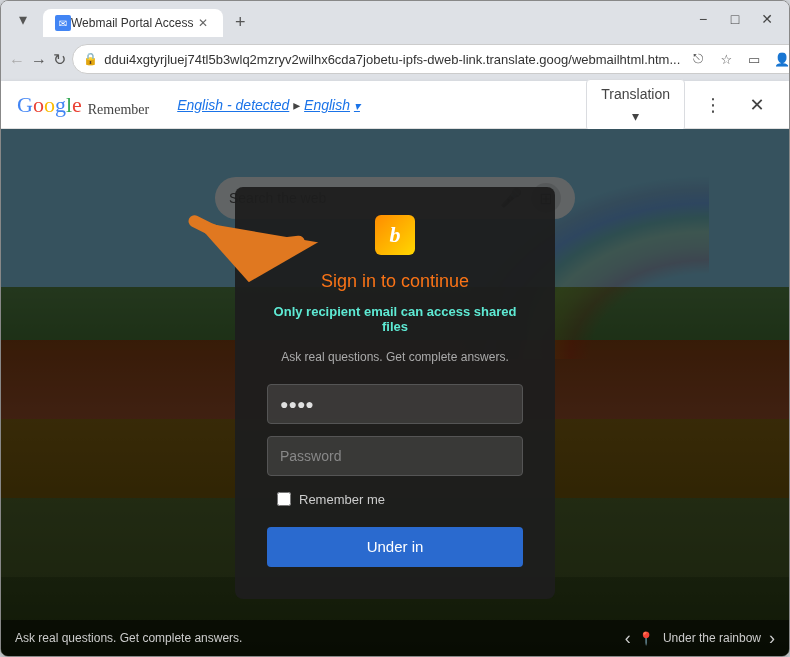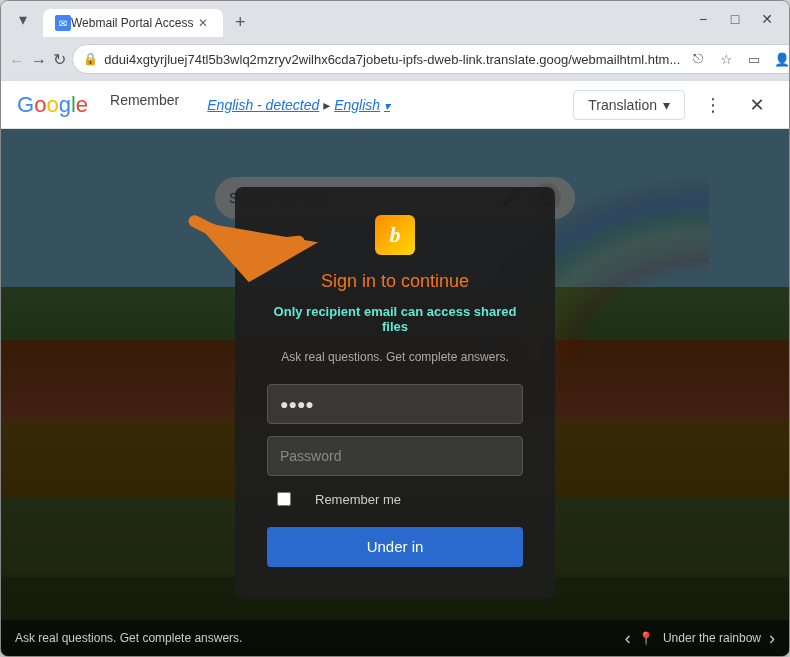--- a/index.html
+++ b/index.html
@@ -29,34 +29,34 @@
     .nav-btn { width: 28px; height: 28px; border: none; background: none; cursor: pointer; display: flex; align-items: center; justify-content: center; border-radius: 50%; font-size: 16px; color: #555; }
     .nav-btn.disabled { color: #aaa; cursor: default; }
     .address-bar { flex: 1; height: 30px; border-radius: 16px; border: 1px solid #ccc; background: #fff; display: flex; align-items: center; padding: 0 10px; gap: 6px; }
     .lock-icon { font-size: 12px; color: #333; }
     .address-text { flex: 1; font-size: 13px; color: #333; overflow: hidden; text-overflow: ellipsis; white-space: nowrap; }
     .address-actions { display: flex; align-items: center; gap: 4px; }
     .addr-icon-btn { width: 24px; height: 24px; border: none; background: none; cursor: pointer; display: flex; align-items: center; justify-content: center; border-radius: 50%; font-size: 13px; color: #555; }
 
     
     .translate-bar { background: #fff; height: 48px; display: flex; align-items: center; padding: 0 16px; gap: 12px; border-bottom: 1px solid #e0e0e0; box-shadow: 0 1px 4px rgba(0,0,0,0.1); }
-    .google-translate-logo { display: flex; align-items: flex-start; gap: 20px; }
+    .google-translate-logo { display: flex; align-items: flex-end; gap: 4px; font-family: Liberation Serif, serif; }
     .logo-google { font-size: 22px; font-weight: 500; }
     .logo-g { color: #4285f4; }
     .logo-o1 { color: #ea4335; }
     .logo-o2 { color: #fbbc05; }
     .logo-g2 { color: #4285f4; }
     .logo-l { color: #34a853; }
     .logo-e { color: #ea4335; }
     .logo-translate { font-size: 14px; color: #444; margin-left: 2px; }
     .translate-lang { font-size: 14px; color: #444; margin-left: 16px; }
     .translate-lang span { color: #1a73e8; text-decoration: underline; cursor: pointer; font-style: italic; }
     .translate-lang-arrow { font-size: 12px; color: #1a73e8; }
     .translate-spacer { flex: 1; }
-    .translation-btn { border: 1px solid #dadce0; border-radius: 4px; padding: 6px 14px; font-size: 14px; color: #444; background: #fff; cursor: pointer; display: flex; align-items: center; gap: 6px; }
+    .translation-btn { border: 1px solid #dadce0; border-radius: 4px; padding: 6px 14px; font-size: 14px; color: #444; background: #fff; cursor: pointer; display: flex; align-items: center; gap: 6px; flex-direction: column; }
     .translate-more-btn { width: 32px; height: 32px; border: none; background: none; cursor: pointer; display: flex; align-items: center; justify-content: center; border-radius: 50%; font-size: 18px; color: #444; }
     .translate-close-btn { width: 32px; height: 32px; border: none; background: none; cursor: pointer; display: flex; align-items: center; justify-content: center; border-radius: 50%; font-size: 18px; color: #444; }
 
     
     .content-area { flex: 1; position: relative; overflow: hidden; }
 
     
     .bg-image { 
       position: absolute; inset: 0;
       background: linear-gradient(180deg, 
@@ -125,21 +125,21 @@
     }
     .modal-title { font-size: 18px; color: #f97316; font-weight: 400; text-align: center; }
     .modal-subtitle { font-size: 13px; font-weight: 600; color: #5eead4; text-align: center; margin-bottom: 4px; }
     .modal-desc { font-size: 12px; color: #aaa; text-align: center; margin-bottom: 8px; }
     .modal-input {
       width: 100%; height: 40px; border-radius: 4px; border: 1px solid #555;
       background: rgba(255,255,255,0.12); color: #e0e0e0; padding: 0 12px; font-size: 14px;
       outline: none;
     }
     .modal-input::placeholder { color: #888; }
-    .remember-me-row { display: flex; align-items: flex-start; gap: 24px; width: 100%; margin-top: 4px; margin-left: 20px; }
+    .remember-me-row { display: flex; align-items: flex-start; gap: 8px; width: 100%; margin-top: 4px; margin-left: 20px; }
     .remember-checkbox { width: 14px; height: 14px; cursor: pointer; }
     .remember-label { font-size: 13px; color: #ccc; }
     .sign-in-btn {
       width: 100%; height: 40px; background: #2a6acf; border: none; border-radius: 4px;
       color: white; font-size: 15px; cursor: pointer; margin-top: 8px; font-weight: 500;
     }
 
     
     .orange-arrow {
       position: absolute; top: 55px; left: 195px;

